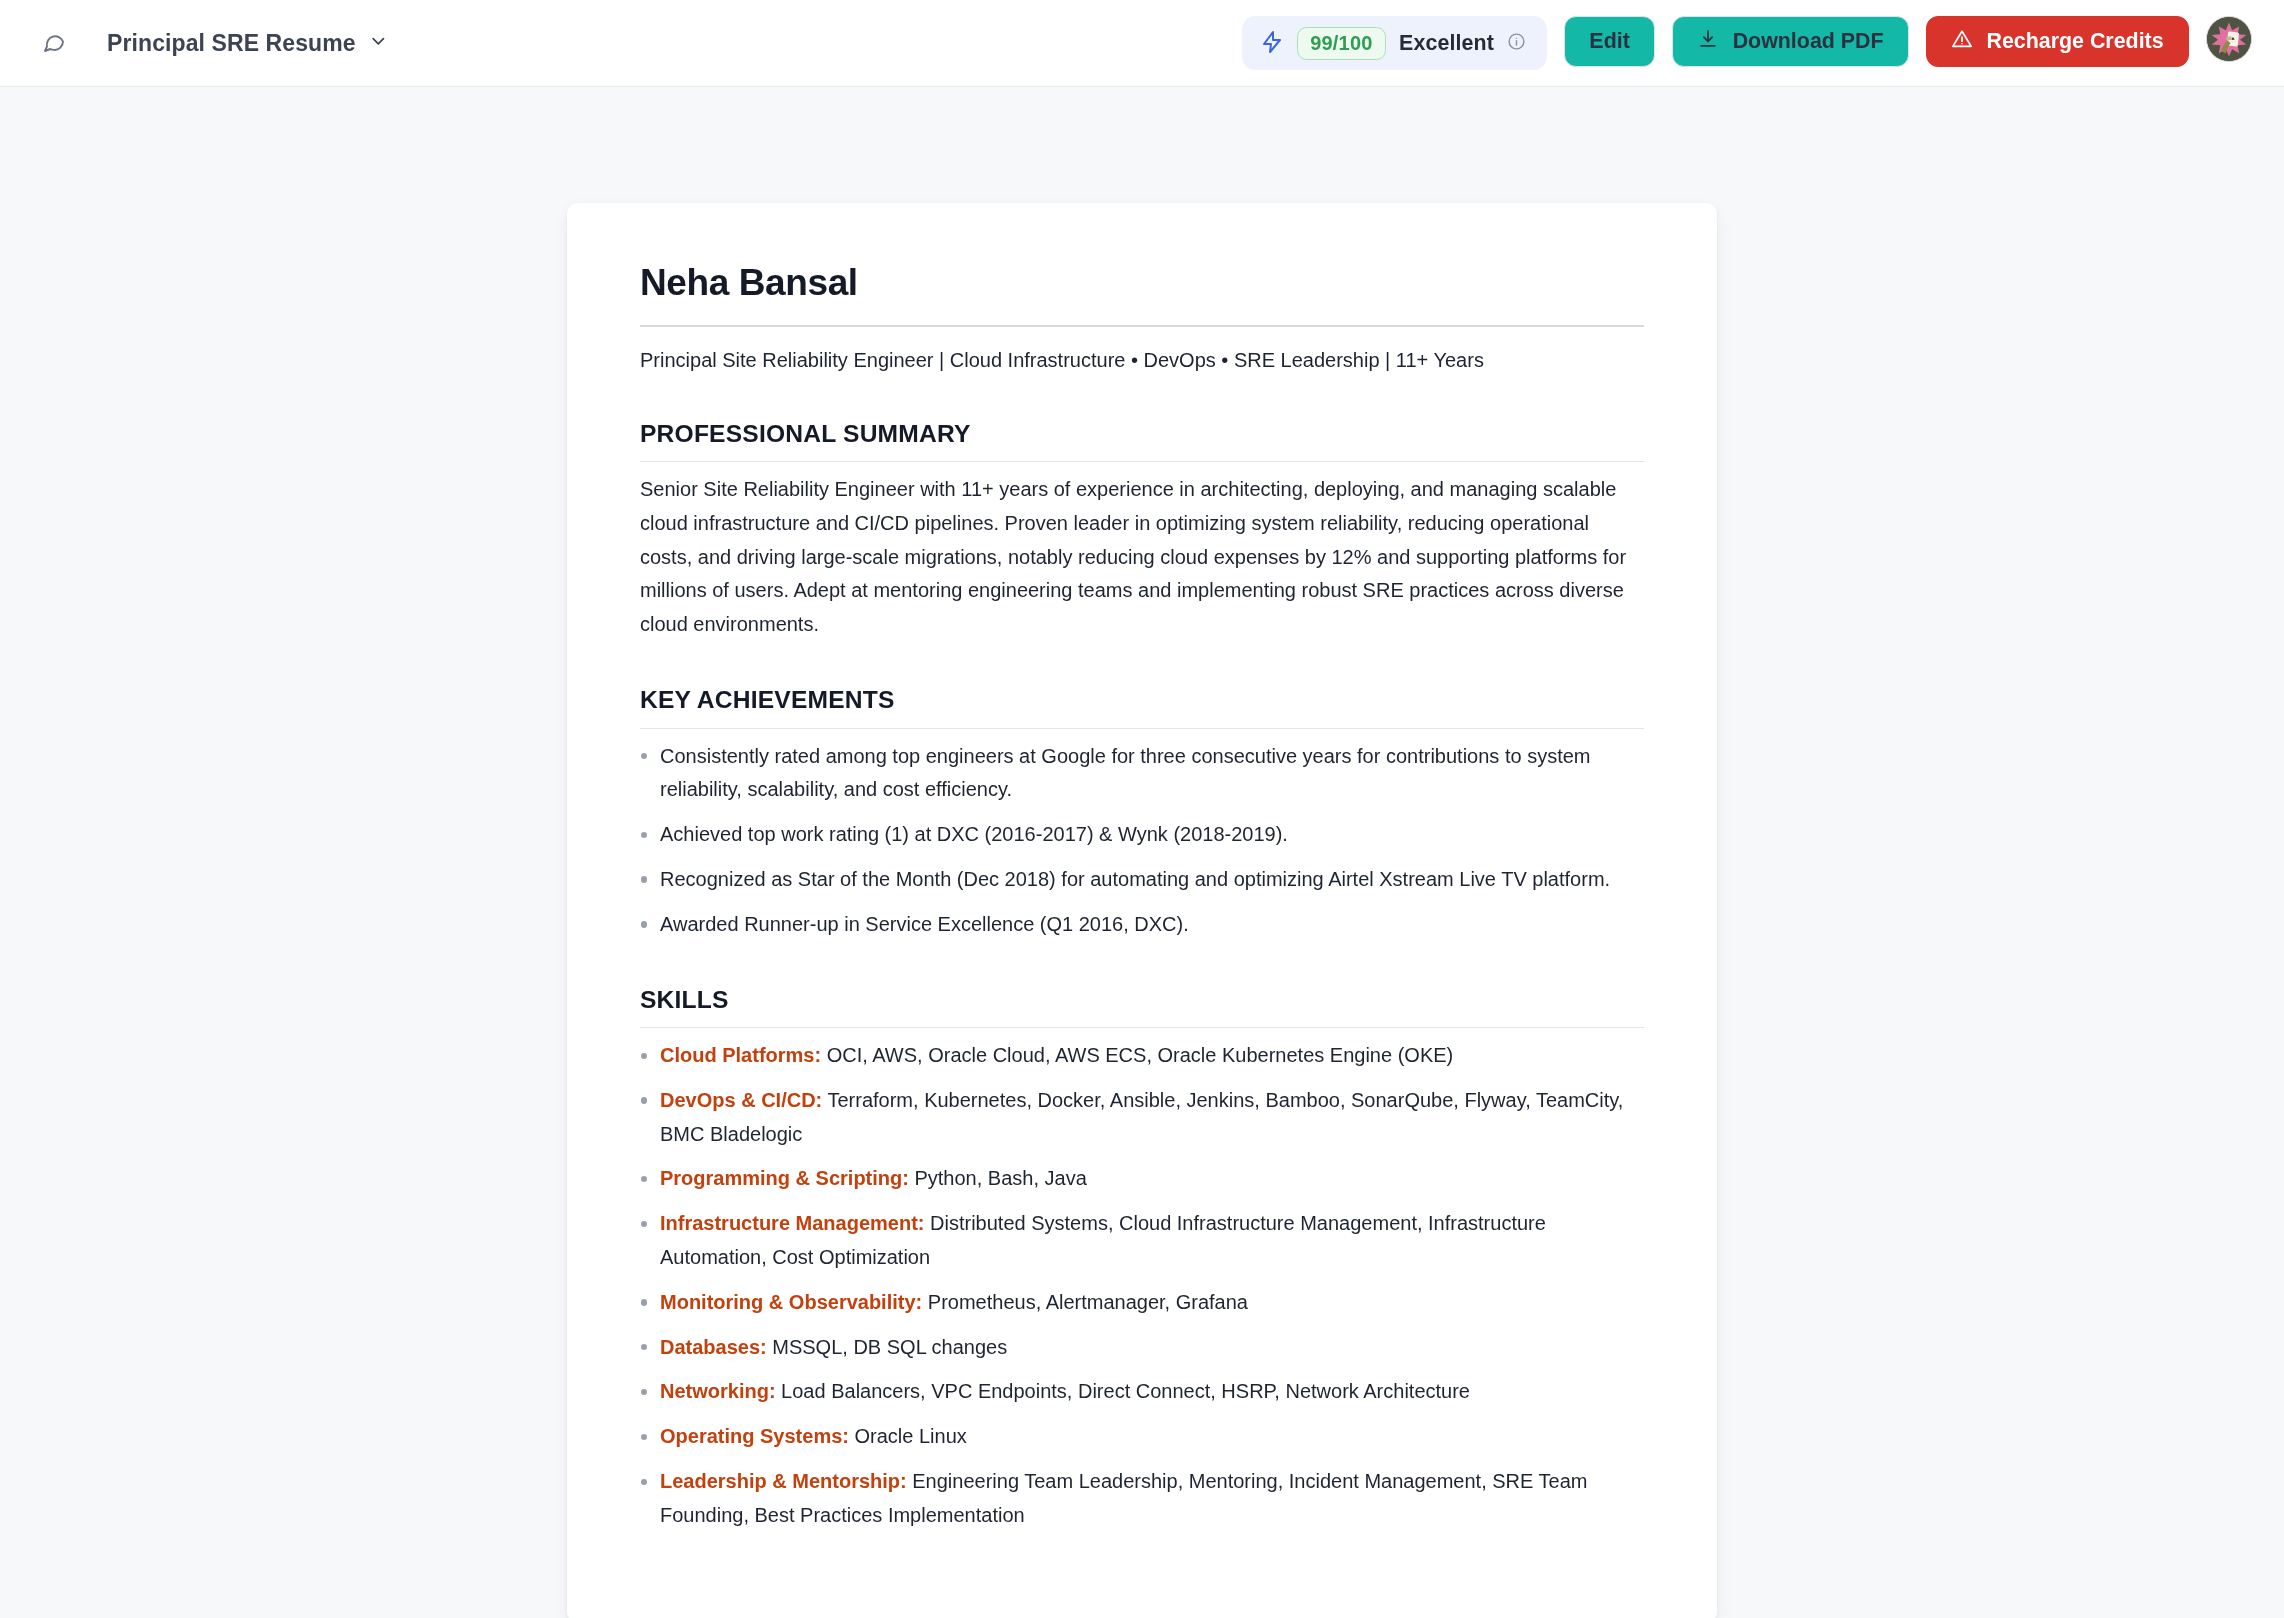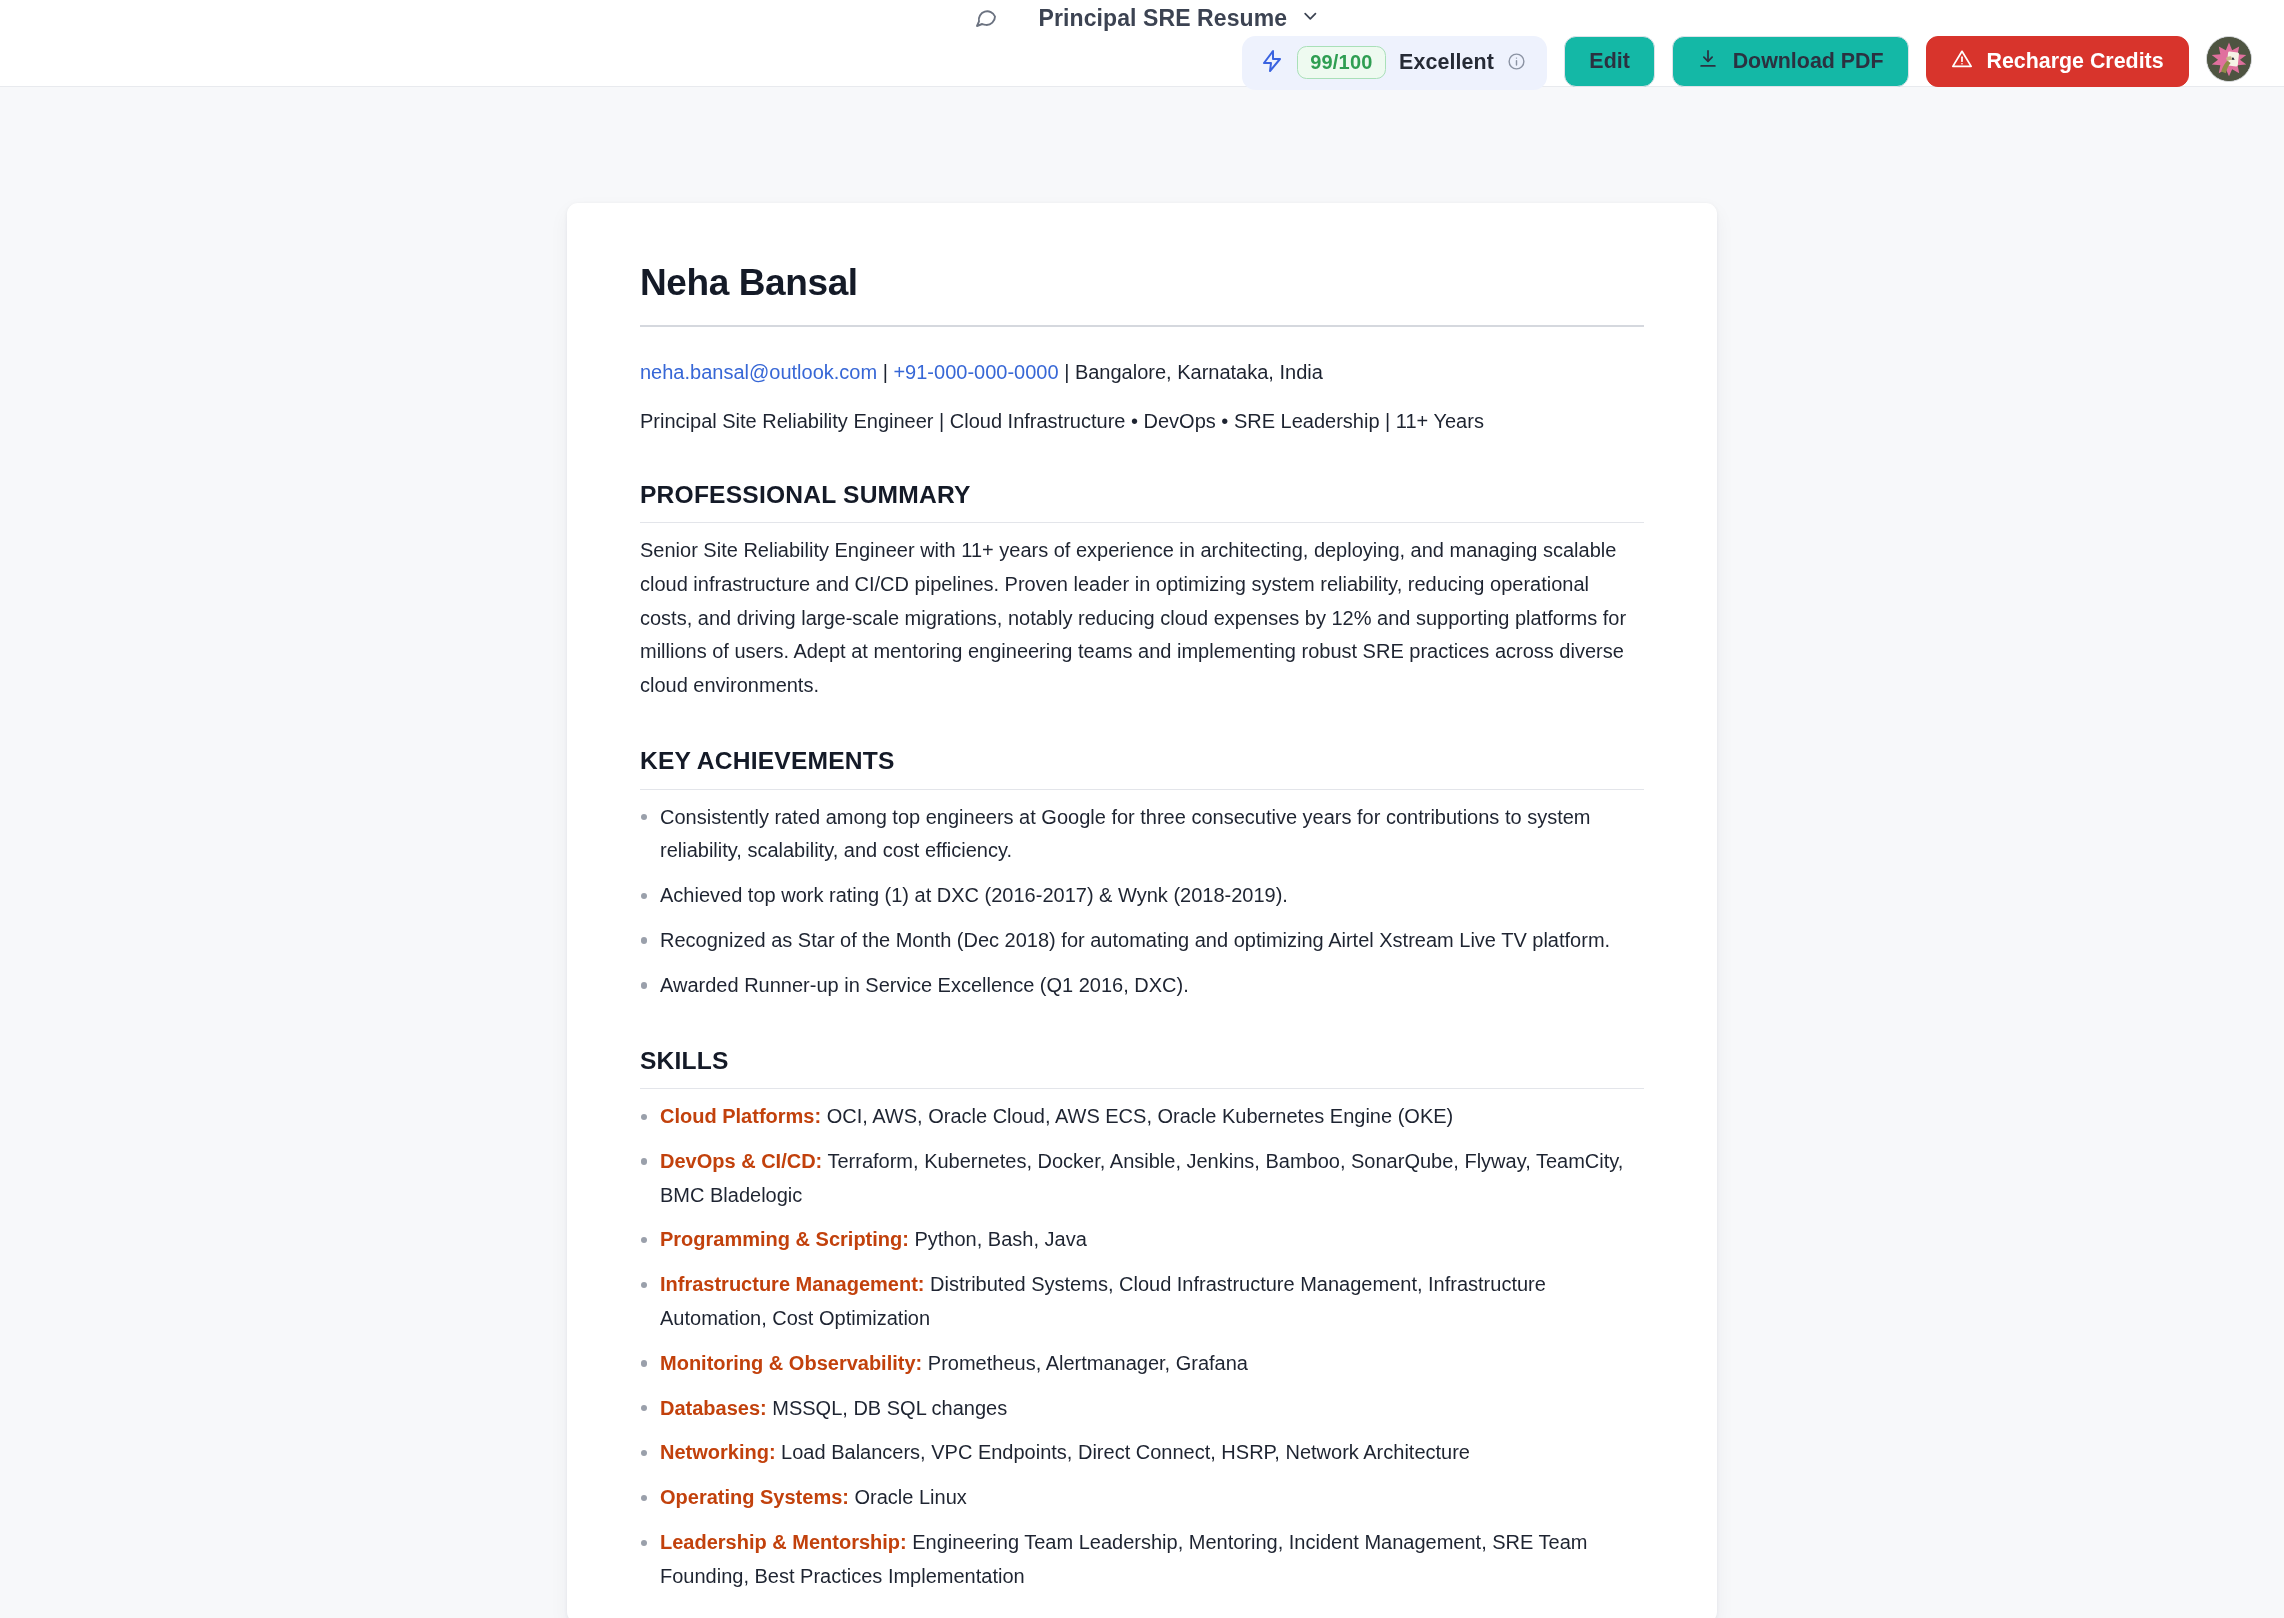--- a/index.html
+++ b/index.html
@@ -13,21 +13,20 @@
 
   
   .appbar {
     position: relative;
     height: 87px;
     background: #ffffff;
     border-bottom: 0.8px solid #e8eaee;
     display: flex;
     align-items: center;
     padding: 0 32px 0 36px;
-    flex-direction: column;
   }
   .appbar-left { display: flex; align-items: center; gap: 35px; }
   .icon-btn {
     width: 36px; height: 36px;
     display: flex; align-items: center; justify-content: center;
     background: none; border: none; cursor: pointer;
   }
   .doc-title-wrap {
     display: flex; align-items: center; gap: 12.7px;
     cursor: pointer;
@@ -255,23 +254,20 @@
       </svg>
     </div>
   </div>
 </div>
 
 <div class="canvas">
   <div class="sheet">
 
     <div class="cv-name">Neha Bansal</div>
 
-    <div class="cv-contact">
-      <a href="#">neha.bansal@outlook.com</a><span> | </span><a href="#">+91-000-000-0000</a><span> | </span><span>Bangalore, Karnataka, India</span>
-    </div>
 
     <div class="cv-tagline">Principal Site Reliability Engineer | Cloud Infrastructure • DevOps • SRE Leadership | 11+ Years</div>
 
     <div class="section">
       <div class="section-title">PROFESSIONAL SUMMARY</div>
       <div class="section-body">
         <p class="para">Senior Site Reliability Engineer with 11+ years of experience in architecting, deploying, and managing scalable cloud infrastructure and CI/CD pipelines. Proven leader in optimizing system reliability, reducing operational costs, and driving large-scale migrations, notably reducing cloud expenses by 12% and supporting platforms for millions of users. Adept at mentoring engineering teams and implementing robust SRE practices across diverse cloud environments.</p>
       </div>
     </div>
 

